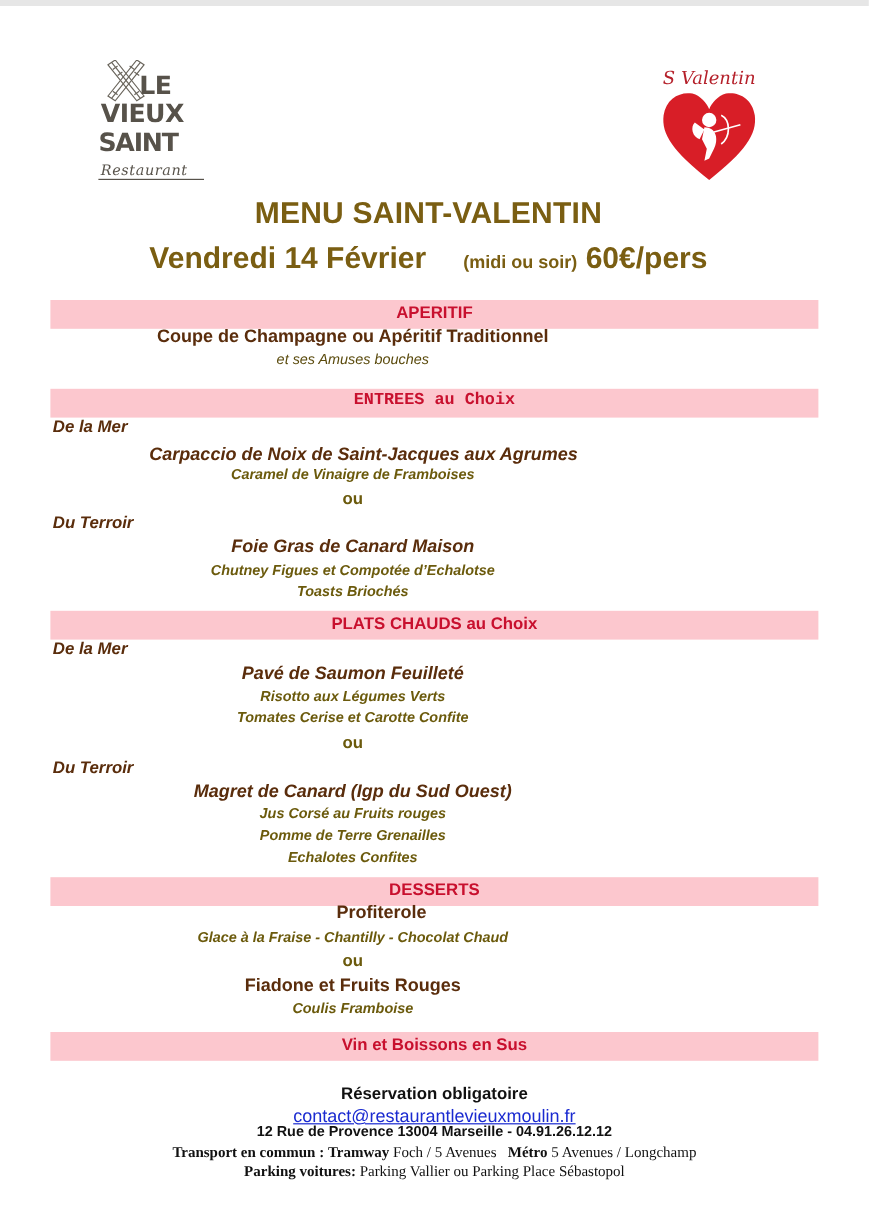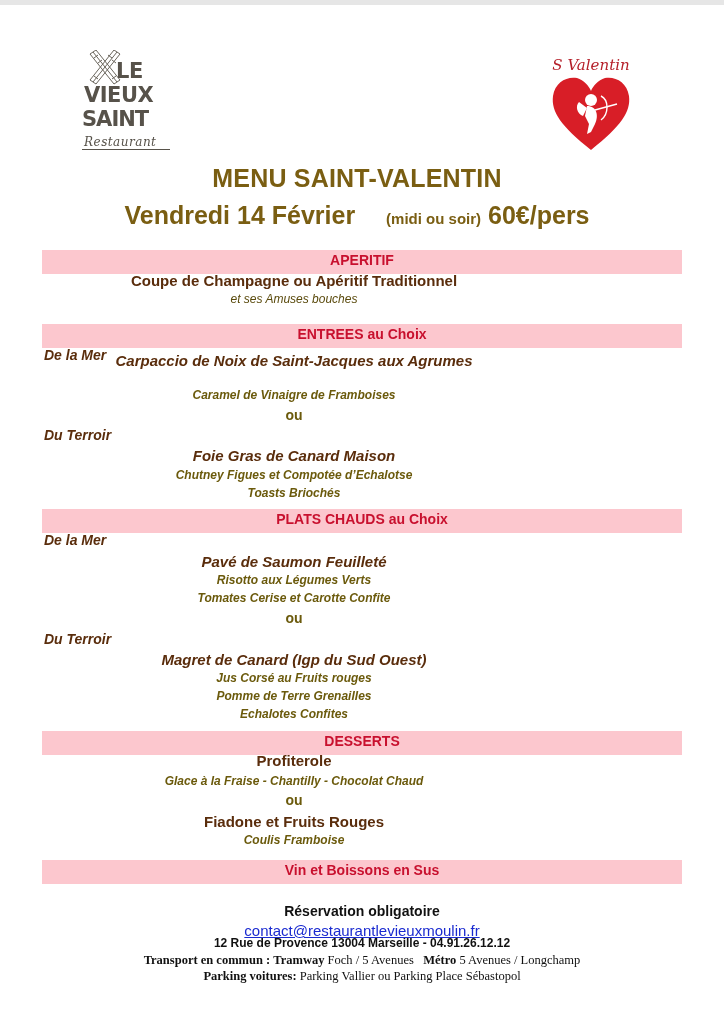--- a/index.html
+++ b/index.html
@@ -80,44 +80,44 @@
 <div class="title t2">
   <span>Vendredi 14 Février</span>
   <span class="small">(midi ou soir)</span>
   <span>60€/pers</span>
 </div>
 
 <div class="band" style="top:250px;">APERITIF</div>
 <div class="line dish" style="top:272px;">Coupe de Champagne ou Apéritif Traditionnel</div>
 <div class="line side" style="top:292px;font-weight:normal;color:#5a4a0c;">et ses Amuses bouches</div>
 
-<div class="band" style="top:324px;">ENTREES au Choix</div>
+<div class="band" style="top:324px;font-family:Liberation Mono, monospace;">ENTREES au Choix</div>
 <div class="cat" style="top:347px;">De la Mer</div>
-<div class="line dish it" style="top:352px;">Carpaccio de Noix de Saint-Jacques aux Agrumes</div>
+<div class="line dish it" style="top:370px;padding-left:9px;">Carpaccio de Noix de Saint-Jacques aux Agrumes</div>
 <div class="line side" style="top:388px;">Caramel de Vinaigre de Framboises</div>
 <div class="line ou" style="top:407px;">ou</div>
 <div class="cat" style="top:427px;">Du Terroir</div>
 <div class="line dish it" style="top:447px;">Foie Gras de Canard Maison</div>
 <div class="line side" style="top:468px;">Chutney Figues et Compotée d’Echalotse</div>
 <div class="line side" style="top:486px;">Toasts Briochés</div>
 
 <div class="band" style="top:509px;">PLATS CHAUDS au Choix</div>
 <div class="cat" style="top:532px;">De la Mer</div>
 <div class="line dish it" style="top:553px;">Pavé de Saumon Feuilleté</div>
 <div class="line side" style="top:573px;">Risotto aux Légumes Verts</div>
 <div class="line side" style="top:591px;">Tomates Cerise et Carotte Confite</div>
 <div class="line ou" style="top:610px;">ou</div>
 <div class="cat" style="top:631px;">Du Terroir</div>
 <div class="line dish it" style="top:651px;">Magret de Canard (Igp du Sud Ouest)</div>
 <div class="line side" style="top:671px;">Jus Corsé au Fruits rouges</div>
 <div class="line side" style="top:689px;">Pomme de Terre Grenailles</div>
 <div class="line side" style="top:707px;">Echalotes Confites</div>
 
 <div class="band" style="top:731px;">DESSERTS</div>
-<div class="line dish" style="top:752px;">Profiterole</div>
+<div class="line dish" style="top:752px;padding-left:24px;">Profiterole</div>
 <div class="line side" style="top:774px;">Glace à la Fraise - Chantilly - Chocolat Chaud</div>
 <div class="line ou" style="top:792px;">ou</div>
 <div class="line dish" style="top:813px;">Fiadone et Fruits Rouges</div>
 <div class="line side" style="top:833px;">Coulis Framboise</div>
 
 <div class="band" style="top:860px;">Vin et Boissons en Sus</div>
 
 <div class="foot f1">Réservation obligatoire</div>
 <div class="foot f2">contact@restaurantlevieuxmoulin.fr</div>
 <div class="foot f3">12 Rue de Provence 13004 Marseille - 04.91.26.12.12</div>

